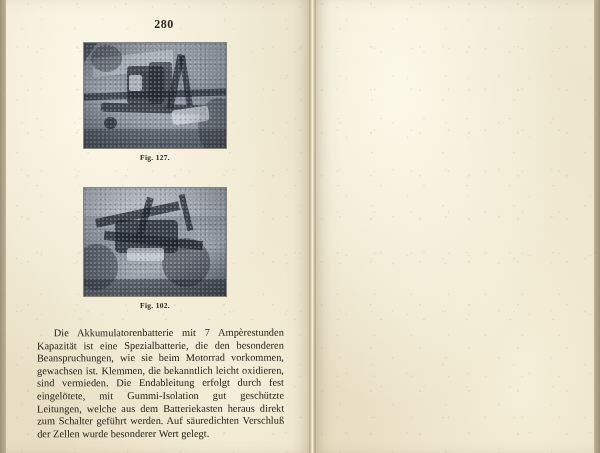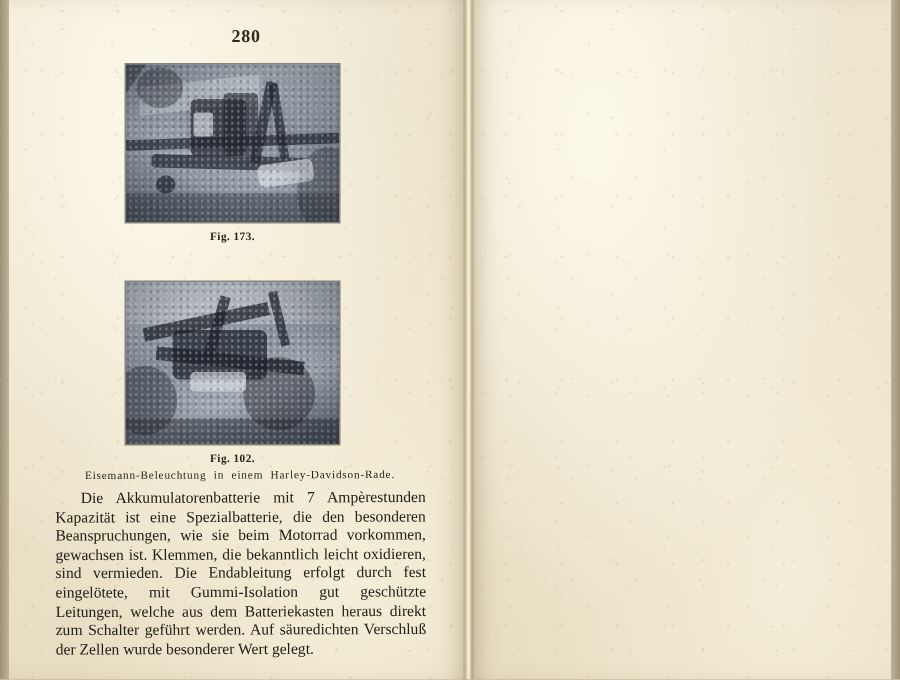--- a/index.html
+++ b/index.html
@@ -145,38 +145,37 @@
       <div class="p" style="left:62%;top:10%;width:5%;height:52%;transform:rotate(12deg);"></div>
       <div class="p" style="left:70%;top:12%;width:4%;height:48%;transform:rotate(-9deg);"></div>
       <div class="p disc" style="left:5%;top:2%;width:22%;height:26%;opacity:.55;"></div>
       <div class="p disc" style="left:80%;top:52%;width:30%;height:56%;opacity:.5;"></div>
       <div class="lt" style="left:62%;top:62%;width:26%;height:14%;transform:rotate(-8deg);border-radius:4px;"></div>
       <div class="p" style="left:0;top:82%;width:100%;height:18%;opacity:.55;"></div>
       <div class="p disc" style="left:14%;top:70%;width:9%;height:12%;"></div>
       <div class="grain"></div>
         <div class="vign"></div>
     </div>
-    <div class="figline" id="fig101-num">Fig. 173.</div>
+    <div class="figline" id="fig101-num">Fig. 127.</div>
 
     <div class="photo" id="fig102">
       <div class="lt" style="left:0;top:0;width:100%;height:26%;opacity:.5;"></div>
       <div class="p" style="left:8%;top:20%;width:60%;height:8%;transform:rotate(-12deg);"></div>
       <div class="p" style="left:22%;top:30%;width:44%;height:30%;border-radius:5px;"></div>
       <div class="p" style="left:14%;top:44%;width:70%;height:8%;transform:rotate(6deg);"></div>
       <div class="p disc" style="left:55%;top:46%;width:34%;height:46%;opacity:.6;"></div>
       <div class="p disc" style="left:-6%;top:52%;width:30%;height:42%;opacity:.55;"></div>
       <div class="lt" style="left:30%;top:56%;width:26%;height:12%;border-radius:3px;"></div>
       <div class="p" style="left:0;top:84%;width:100%;height:16%;opacity:.6;"></div>
       <div class="p" style="left:40%;top:8%;width:5%;height:40%;transform:rotate(16deg);"></div>
       <div class="p" style="left:70%;top:6%;width:4%;height:34%;transform:rotate(-14deg);"></div>
       <div class="grain"></div>
         <div class="vign"></div>
     </div>
     <div class="figline" id="fig102-num">Fig. 102.</div>
-    <div class="capline" id="fig102-cap">Eisemann-Beleuchtung in einem Harley-Davidson-Rade.</div>
 
     <div class="body" id="text-left">
       <p>Die Akkumulatorenbatterie mit 7 Ampèrestunden Kapazität ist eine Spezialbatterie, die den besonderen Beanspruchungen, wie sie beim Motorrad vorkommen, gewachsen ist. Klemmen, die bekanntlich leicht oxidieren, sind vermieden. Die Endableitung erfolgt durch fest eingelötete, mit Gummi-Isolation gut geschützte Leitungen, welche aus dem Batteriekasten heraus direkt zum Schalter geführt werden. Auf säuredichten Verschluß der Zellen wurde besonderer Wert gelegt.</p>
     </div>
   </div>
 
   <div class="leaf" id="leaf-right">
 
     
 

